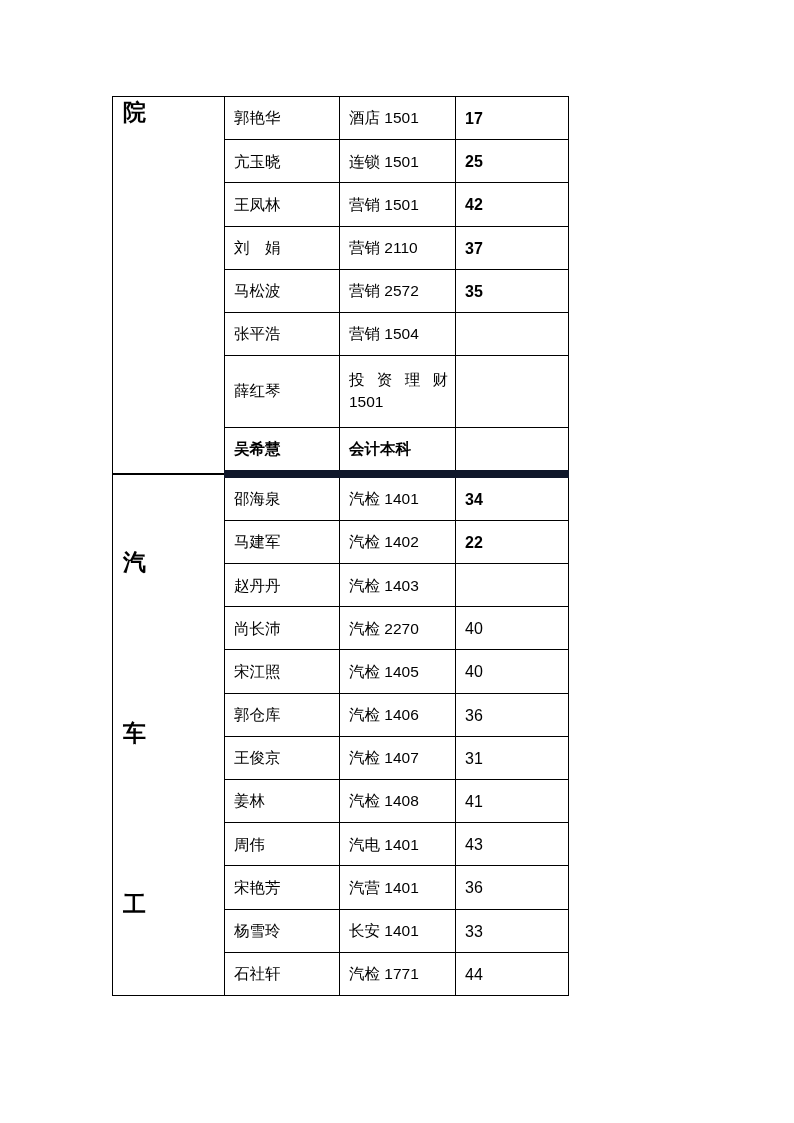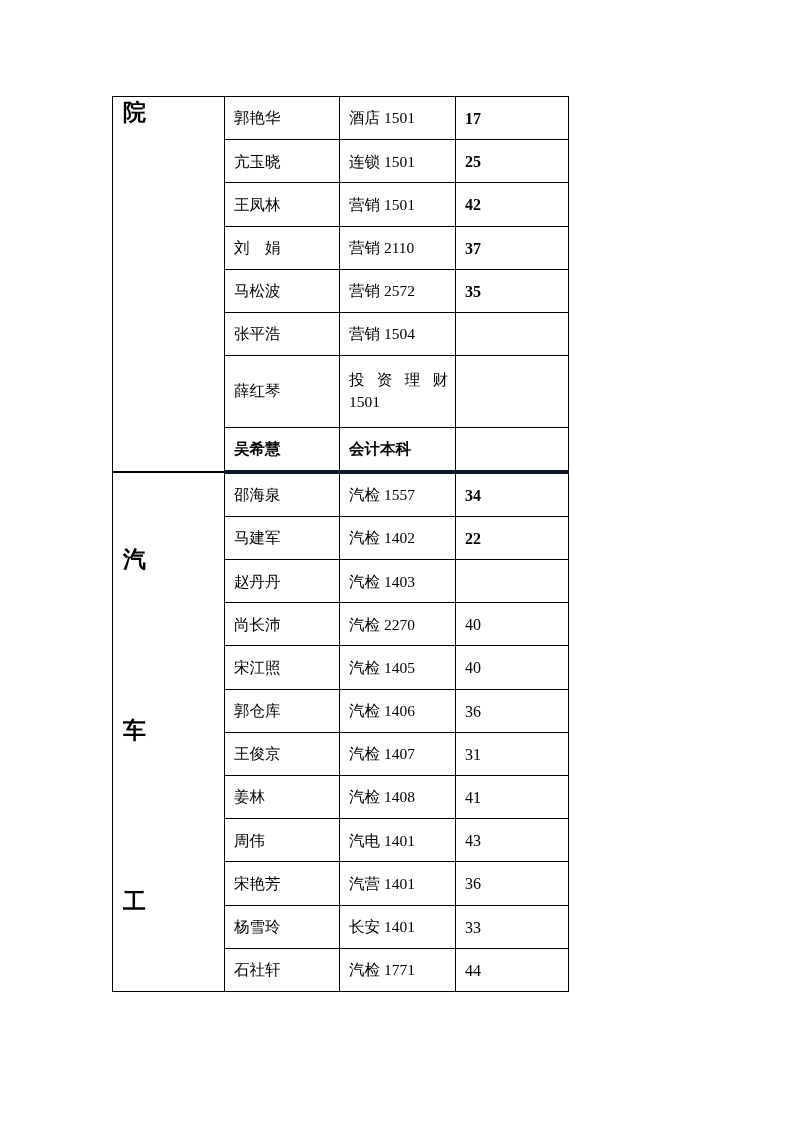--- a/index.html
+++ b/index.html
@@ -76,24 +76,24 @@
     line-height: 1.22;
     padding-left: 10px;
     font-family: "Liberation Serif", "DejaVu Serif", serif;
   }
 
   
   .cell {
     font-size: 15.5px;
     line-height: 1.45;
     padding: 10px 7px 9px 9px;
-    font-family: Liberation Serif, serif;
+    font-family: Liberation Sans, sans-serif;
     white-space: pre-wrap;
   }
-  td.thick-top { border-top: 4px solid #0f172a; }
+  td.thick-top { border-top: 8px solid #0f172a; }
 
   .cell.bold { font-weight: bold; }
   .cell.justify {
     text-align: justify;
     text-align-last: justify;
   }
   .cell.tall {
     padding-top: 13px;
     padding-bottom: 13px;
   }
@@ -215,21 +215,21 @@
             <div class="group-stack spread">
               <div class="group-char">汽</div>
               <div class="group-char">车</div>
               <div class="group-char">工</div>
             </div>
           </td>
           <td class="thick-top">
             <div class="cell">邵海泉</div>
           </td>
           <td class="thick-top">
-            <div class="cell">汽检 1557</div>
+            <div class="cell">汽检 1401</div>
           </td>
           <td class="thick-top">
             <div class="cell count bold">34</div>
           </td>
         </tr>
         <tr>
           <td class="">
             <div class="cell">马建军</div>
           </td>
           <td class="">

